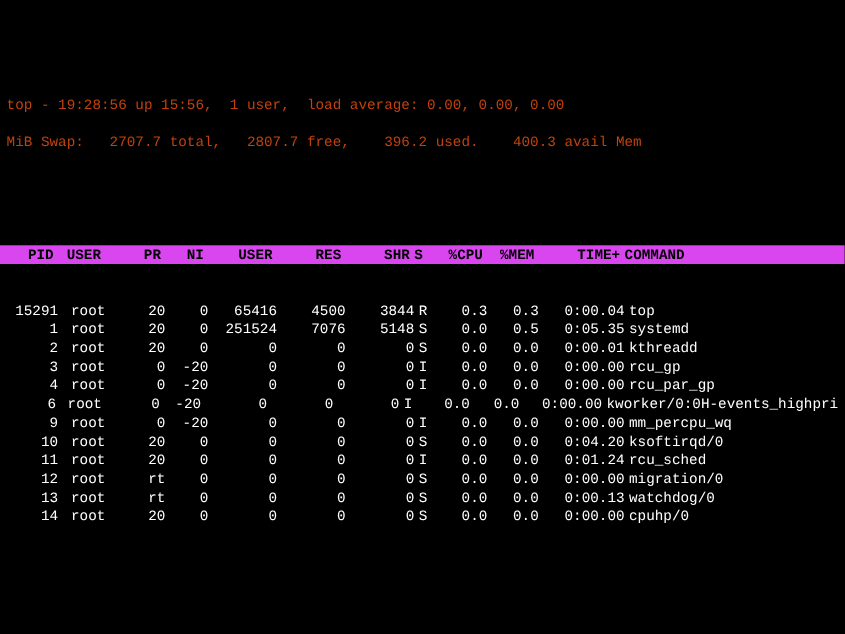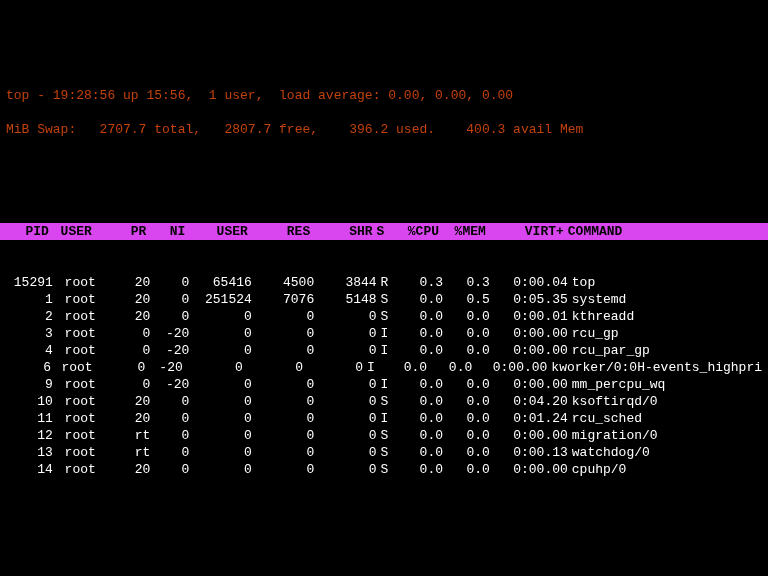--- a/index.html
+++ b/index.html
@@ -31,19 +31,19 @@
 <span class="c pid">PID</span>
 <span class="cl user" style="padding-left:4px">USER</span>
 <span class="c pr">PR</span>
 <span class="c ni">NI</span>
 <span class="c virt">USER</span>
 <span class="c res">RES</span>
 <span class="c shr">SHR</span>
 <span class="s">S</span>
 <span class="c cpu">%CPU</span>
 <span class="c mem">%MEM</span>
-<span class="c time">VIRT+</span>
+<span class="c time">TIME+</span>
 <span class="cl cmd">COMMAND</span>
 </div>
 
 <div class="rows" id="rows"><div class="row"><span class="c pid">15291</span><span class="cl user" style="padding-left: 4px;">root</span><span class="c pr">20</span><span class="c ni">0</span><span class="c virt">65416</span><span class="c res">4500</span><span class="c shr">3844</span><span class="s">R</span><span class="c cpu">0.3</span><span class="c mem">0.3</span><span class="c time">0:00.04</span><span class="cl cmd">top</span></div><div class="row"><span class="c pid">1</span><span class="cl user" style="padding-left: 4px;">root</span><span class="c pr">20</span><span class="c ni">0</span><span class="c virt">251524</span><span class="c res">7076</span><span class="c shr">5148</span><span class="s">S</span><span class="c cpu">0.0</span><span class="c mem">0.5</span><span class="c time">0:05.35</span><span class="cl cmd">systemd</span></div><div class="row"><span class="c pid">2</span><span class="cl user" style="padding-left: 4px;">root</span><span class="c pr">20</span><span class="c ni">0</span><span class="c virt">0</span><span class="c res">0</span><span class="c shr">0</span><span class="s">S</span><span class="c cpu">0.0</span><span class="c mem">0.0</span><span class="c time">0:00.01</span><span class="cl cmd">kthreadd</span></div><div class="row"><span class="c pid">3</span><span class="cl user" style="padding-left: 4px;">root</span><span class="c pr">0</span><span class="c ni">-20</span><span class="c virt">0</span><span class="c res">0</span><span class="c shr">0</span><span class="s">I</span><span class="c cpu">0.0</span><span class="c mem">0.0</span><span class="c time">0:00.00</span><span class="cl cmd">rcu_gp</span></div><div class="row"><span class="c pid">4</span><span class="cl user" style="padding-left: 4px;">root</span><span class="c pr">0</span><span class="c ni">-20</span><span class="c virt">0</span><span class="c res">0</span><span class="c shr">0</span><span class="s">I</span><span class="c cpu">0.0</span><span class="c mem">0.0</span><span class="c time">0:00.00</span><span class="cl cmd">rcu_par_gp</span></div><div class="row"><span class="c pid">6</span><span class="cl user" style="padding-left: 4px;">root</span><span class="c pr">0</span><span class="c ni">-20</span><span class="c virt">0</span><span class="c res">0</span><span class="c shr">0</span><span class="s">I</span><span class="c cpu">0.0</span><span class="c mem">0.0</span><span class="c time">0:00.00</span><span class="cl cmd">kworker/0:0H-events_highpri</span></div><div class="row"><span class="c pid">9</span><span class="cl user" style="padding-left: 4px;">root</span><span class="c pr">0</span><span class="c ni">-20</span><span class="c virt">0</span><span class="c res">0</span><span class="c shr">0</span><span class="s">I</span><span class="c cpu">0.0</span><span class="c mem">0.0</span><span class="c time">0:00.00</span><span class="cl cmd">mm_percpu_wq</span></div><div class="row"><span class="c pid">10</span><span class="cl user" style="padding-left: 4px;">root</span><span class="c pr">20</span><span class="c ni">0</span><span class="c virt">0</span><span class="c res">0</span><span class="c shr">0</span><span class="s">S</span><span class="c cpu">0.0</span><span class="c mem">0.0</span><span class="c time">0:04.20</span><span class="cl cmd">ksoftirqd/0</span></div><div class="row"><span class="c pid">11</span><span class="cl user" style="padding-left: 4px;">root</span><span class="c pr">20</span><span class="c ni">0</span><span class="c virt">0</span><span class="c res">0</span><span class="c shr">0</span><span class="s">I</span><span class="c cpu">0.0</span><span class="c mem">0.0</span><span class="c time">0:01.24</span><span class="cl cmd">rcu_sched</span></div><div class="row"><span class="c pid">12</span><span class="cl user" style="padding-left: 4px;">root</span><span class="c pr">rt</span><span class="c ni">0</span><span class="c virt">0</span><span class="c res">0</span><span class="c shr">0</span><span class="s">S</span><span class="c cpu">0.0</span><span class="c mem">0.0</span><span class="c time">0:00.00</span><span class="cl cmd">migration/0</span></div><div class="row"><span class="c pid">13</span><span class="cl user" style="padding-left: 4px;">root</span><span class="c pr">rt</span><span class="c ni">0</span><span class="c virt">0</span><span class="c res">0</span><span class="c shr">0</span><span class="s">S</span><span class="c cpu">0.0</span><span class="c mem">0.0</span><span class="c time">0:00.13</span><span class="cl cmd">watchdog/0</span></div><div class="row"><span class="c pid">14</span><span class="cl user" style="padding-left: 4px;">root</span><span class="c pr">20</span><span class="c ni">0</span><span class="c virt">0</span><span class="c res">0</span><span class="c shr">0</span><span class="s">S</span><span class="c cpu">0.0</span><span class="c mem">0.0</span><span class="c time">0:00.00</span><span class="cl cmd">cpuhp/0</span></div></div>
 
 
 
 </body></html>

